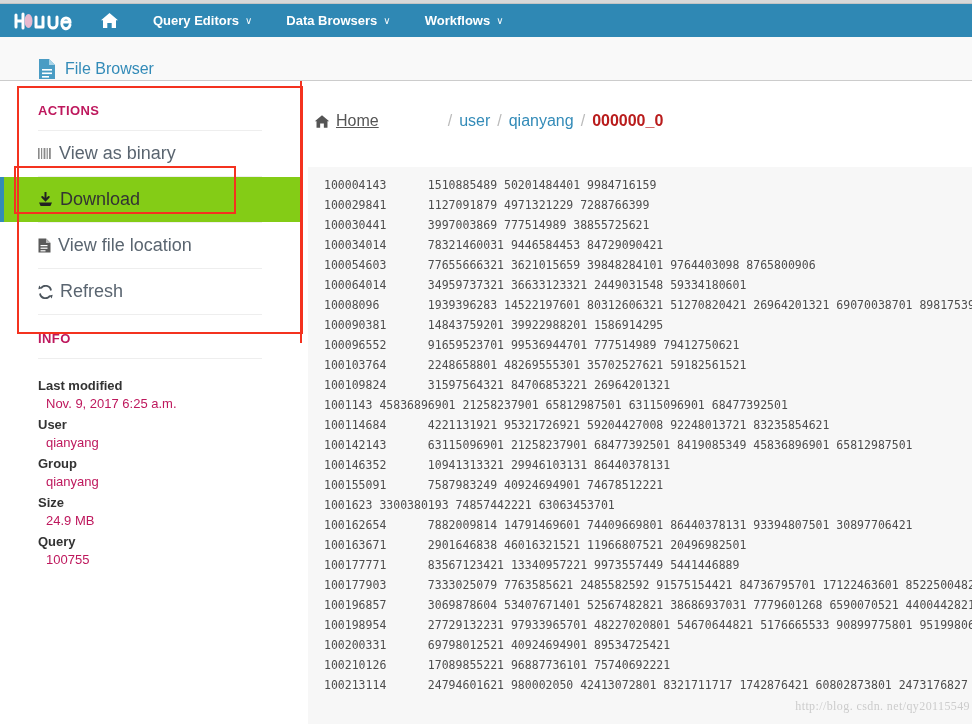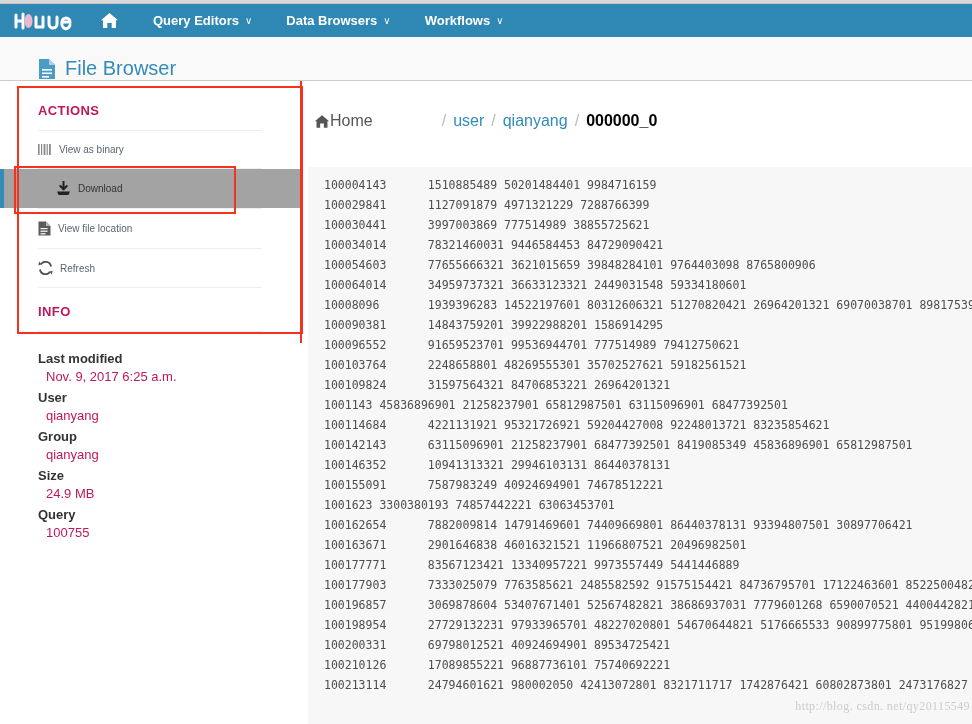--- a/index.html
+++ b/index.html
@@ -72,21 +72,21 @@
     height: 44px;
     background: #f9f9f9;
     border-bottom: 1px solid #cccccc;
     display: flex;
     align-items: center;
     padding-left: 38px;
     box-sizing: border-box;
   }
   .page-title {
     color: #338bb8;
-    font-size: 20px;
+    font-size: 16px;
     display: flex;
     align-items: center;
     gap: 9px;
     margin-top: 20px;
   }
   .page-title .doc-icon { display: block; }
 
   
   .main {
     display: flex;
@@ -136,28 +136,28 @@
     height: 1px;
     background: #eeeeee;
     margin: 0 38px 0 38px;
   }
   .action-item {
     display: flex;
     align-items: center;
     gap: 7px;
     padding: 12px 0 12px 38px;
     color: #5a6570;
-    font-size: 10px;
+    font-size: 18px;
     box-sizing: border-box;
     cursor: pointer;
   }
   .action-item.active {
-    background: #a3a3a3;
+    background: #84cc16;
     border-left: 4px solid #338bb8;
-    padding-left: 52px;
+    padding-left: 34px;
     text-align: right;
   }
   .action-item.active .action-label { color: #333333; }
   .action-icon {
     color: #4b545c;
     display: inline-flex;
     align-items: center;
   }
 
   .info-block {
@@ -186,34 +186,36 @@
     display: flex;
     align-items: center;
     height: 80px;
     padding-left: 14px;
     font-size: 16px;
     box-sizing: border-box;
   }
   .crumb-home {
     display: flex;
     align-items: center;
+    gap: 6px;
     color: #555555;
     font-size: 16px;
     margin-right: 62px;
+    text-decoration: underline;
   }
   .crumb-sep {
     color: #bbbbbb;
     margin: 0 7px;
   }
   .crumb-link {
     color: #338bb8;
     text-decoration: none;
   }
   .crumb-current {
-    color: #000000;
+    color: #b91c1c;
     font-weight: bold;
   }
 
   .file-view {
     position: absolute;
     left: 8px;
     top: 86px;
     right: 0;
     bottom: 0;
     background: #f7f7f7;

